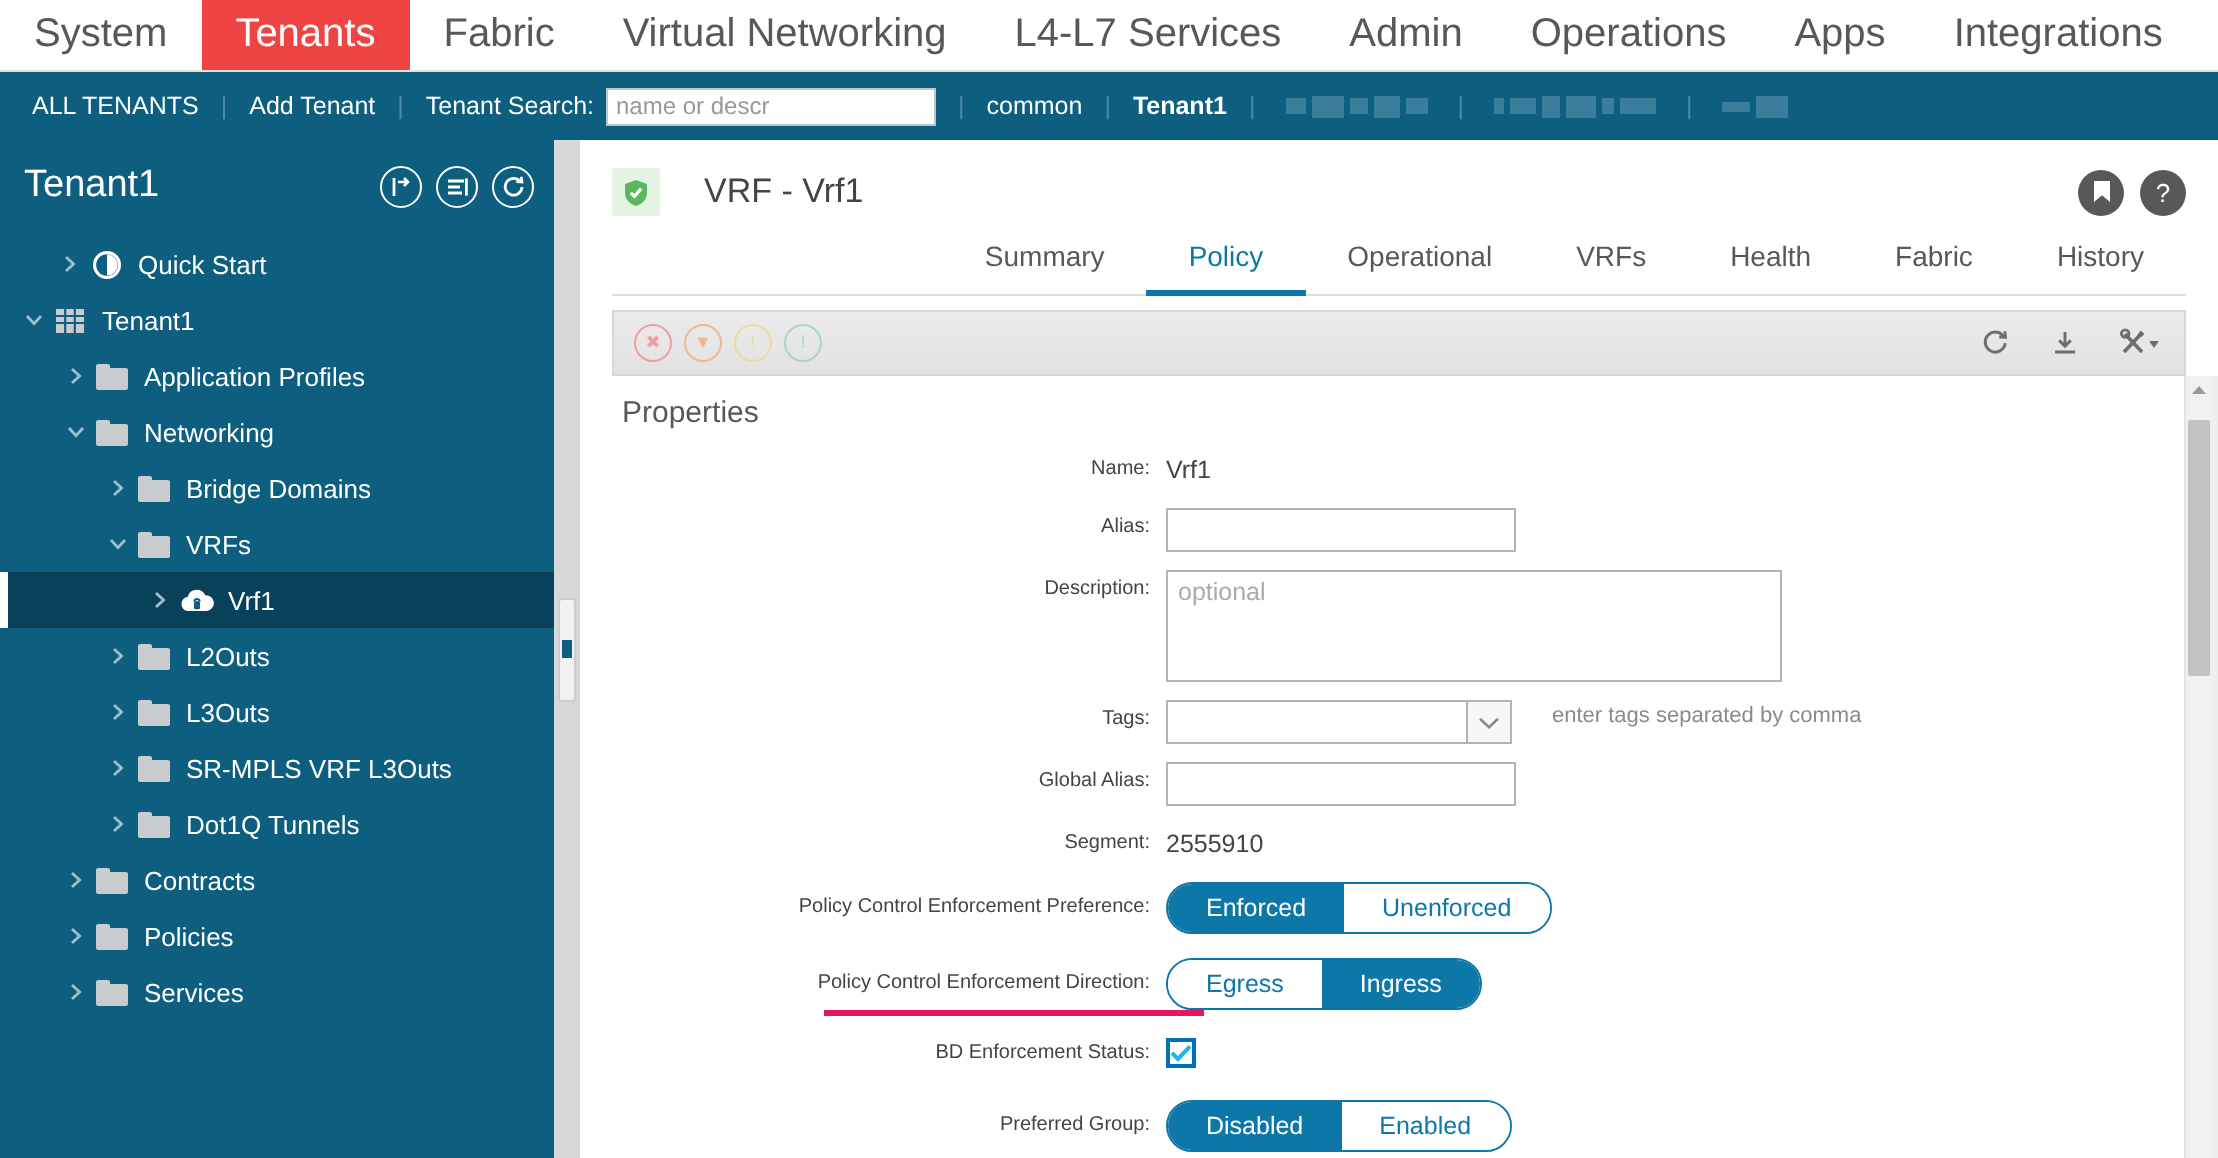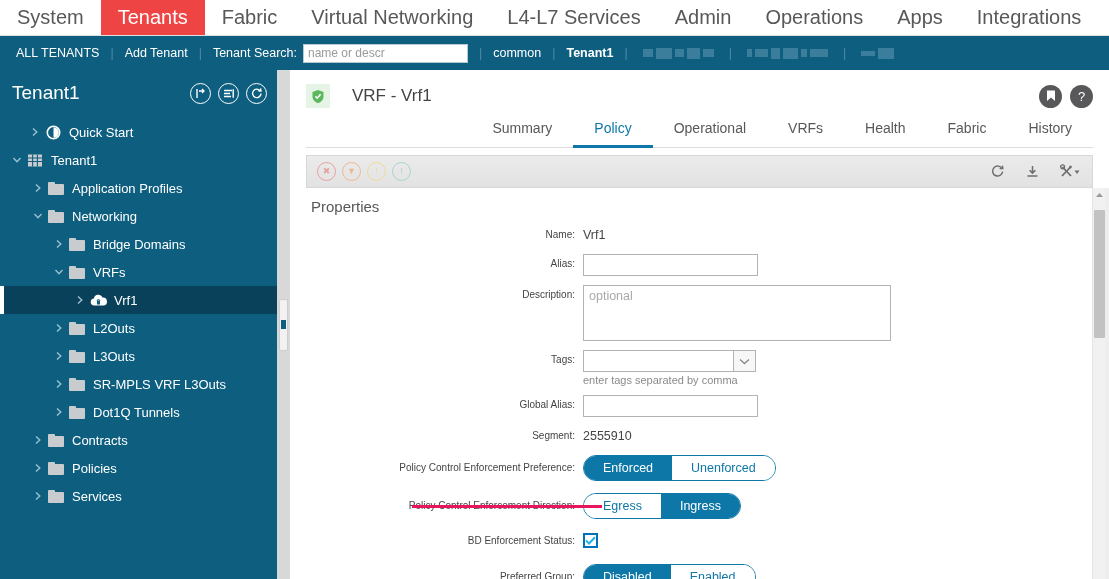--- a/index.html
+++ b/index.html
@@ -173,21 +173,21 @@
     background: #ffffff; font-family: "Liberation Sans", sans-serif;
     font-size: 12.5px; color: #333; padding: 0 5px;
   }
   .tarea {
     width: 308px; height: 56px; border: 1px solid #b3b3b3;
     background: #ffffff; font-family: "Liberation Sans", sans-serif;
     font-size: 12.5px; color: #333; padding: 3px 5px; resize: none;
   }
   .tarea::placeholder, .tinput::placeholder { color: #aaaaaa; }
 
-  .tags-wrap { display: flex; flex-direction: column; }
+  .tags-wrap { display: flex; flex-direction: row; gap: 20px; }
   .tags-box { display: flex; }
   .tags-field {
     width: 150px; height: 22px; border: 1px solid #b3b3b3;
     border-right: none; background: #ffffff;
     font-family: "Liberation Sans", sans-serif; font-size: 12.5px; padding: 0 5px;
   }
   .tags-caret {
     width: 23px; height: 22px; border: 1px solid #b3b3b3;
     background: #f7f7f7; display: flex; align-items: center;
     justify-content: center; cursor: pointer;

